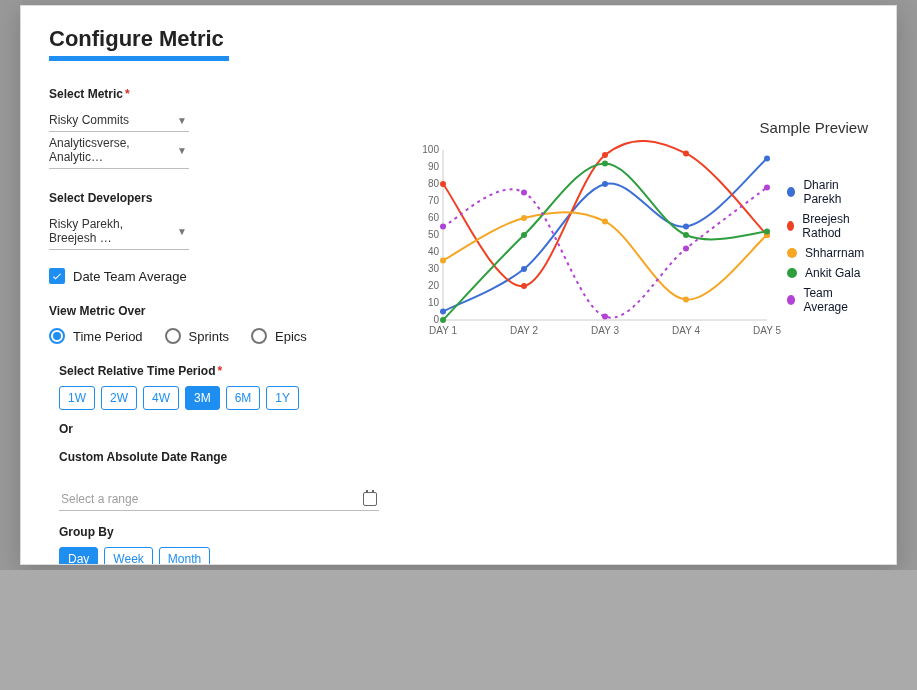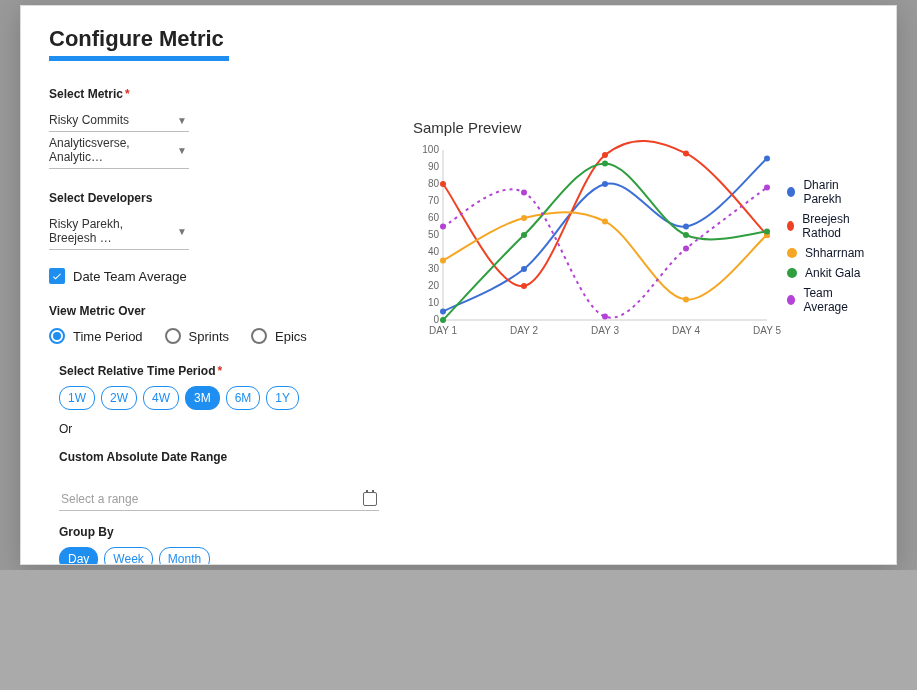--- a/index.html
+++ b/index.html
@@ -42,26 +42,26 @@
     display:flex; align-items:center; justify-content:center;
   }
   .radio.selected .radio-dot { border-color:#1f8ef1; }
   .radio.selected .radio-dot::after {
     content:""; width:8px; height:8px; background:#1f8ef1; border-radius:50%;
   }
 
   .pill-row { display:flex; gap:6px; margin-top:8px; flex-wrap:wrap; }
   .pill {
     border:1px solid #1f8ef1; color:#1f8ef1; background:#fff;
-    border-radius:11px; padding:4px 8px; font-size:12px; cursor:pointer;
+    border-radius:3px; padding:4px 8px; font-size:12px; cursor:pointer;
   }
   .pill.active { background:#1f8ef1; color:#fff; }
 
   .subhead { font-size:12px; font-weight:700; margin-top:14px; }
-  .or-text { font-size:12px; font-weight:400; margin-top:12px; }
+  .or-text { font-size:12px; font-weight:700; margin-top:12px; }
 
   .date-input {
     display:flex; align-items:center; justify-content:space-between;
     border-bottom:1px solid #bdbdbd; width:320px;
     padding:4px 2px; font-size:12px; color:#9e9e9e; cursor:pointer;
     margin-top:24px;
   }
   .cal-icon { width:14px; height:14px; border:1px solid #666; border-radius:2px; position:relative; }
   .cal-icon::before { content:""; position:absolute; top:-3px; left:2px; width:2px; height:3px; background:#666; }
   .cal-icon::after  { content:""; position:absolute; top:-3px; right:2px; width:2px; height:3px; background:#666; }
@@ -70,21 +70,21 @@
   .btn {
     border:none; border-radius:3px; padding:6px 24px; font-size:13px; cursor:pointer;
     display:flex; align-items:flex-start; gap:6px;
   }
   .btn-cancel { background:#e0e0e0; color:#333; }
   .btn-save { background:#1f8ef1; color:#fff;gap:19px; }
   .save-icon { width:12px; height:12px; fill:#fff; }
 
   .indent { margin-left:10px; }
 
-  .preview-title { text-align:left; font-size:15px; color:#333; margin:40px 0 8px 0; }
+  .preview-title { text-align:right; font-size:15px; color:#333; margin:40px 0 8px 0; }
   .chart-wrap { display:flex; align-items:flex-start; gap:14px; }
   .legend { font-size:12px; color:#0f172a; margin-top:28px; }
   .legend-item { display:flex; align-items:center; gap:8px; margin:6px 0; }
   .legend-dot { width:10px; height:10px; border-radius:50%; }
 
   svg.chart { overflow:visible; }
   .axis-text { font-size:10px; fill:#666; }
 </style>
 </head>
 <body>

